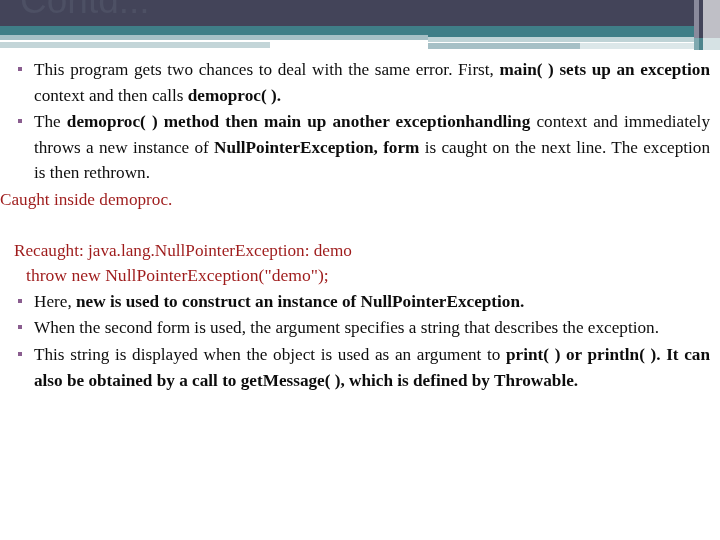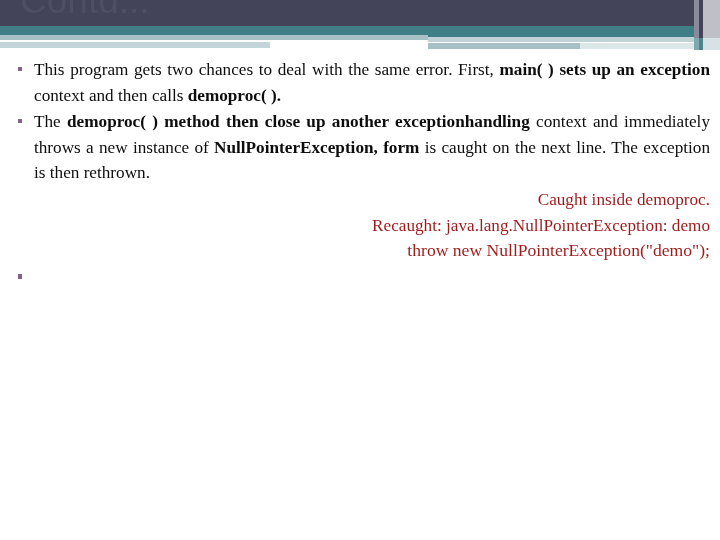--- a/index.html
+++ b/index.html
@@ -153,28 +153,28 @@
     top: 10px;
     width: 4px;
     height: 4px;
     background: #8a5d8f;
   }
   .bullet-text b { font-weight: bold; }
 
   
   .code-line {
     color: #9e1b1b;
-    text-align: right;
+    text-align: left;
     font-size: 17.2px;
     line-height: 25.6px;
     margin: 0;
     padding: 0 10px;
   }
   .code-line.indent-a { padding-left: 0px; }
-  .code-line.indent-b { padding-left: 14px; }
+  .code-line.indent-b { padding-left: 14px; margin-top: 25px; }
   .code-line.throwline {
     padding-left: 26px;
     font-size: 17.6px;
   }
 </style>
 </head>
 <body>
 
 <div class="slide">
 
@@ -194,27 +194,27 @@
     <div class="stripe stripe-1b"></div>
     <div class="stripe stripe-2b"></div>
     <div class="stripe stripe-3b"></div>
 
     <div class="slide-title">Contd...</div>
   </div>
 
   <div class="body">
     <ul class="bullets" id="bullet-list">
         <li class="bullet"><span class="dot"></span><span class="bullet-text"><span>This program gets two chances to deal with the same error. First, </span><b>main( ) sets up an exception</b><span> context and then calls </span><b>demoproc( ).</b></span></li>
-        <li class="bullet"><span class="dot"></span><span class="bullet-text"><span>The </span><b>demoproc( ) method then close up another exceptionhandling</b><span> context and immediately throws a new instance of </span><b>NullPointerException, form</b><span> is caught on the next line. The exception is then rethrown.</span></span></li>
+        <li class="bullet"><span class="dot"></span><span class="bullet-text"><span>The </span><b>demoproc( ) method then main up another exceptionhandling</b><span> context and immediately throws a new instance of </span><b>NullPointerException, form</b><span> is caught on the next line. The exception is then rethrown.</span></span></li>
         <li style="list-style: none;">
           <div class="code-line indent-a">Caught inside demoproc.</div>
           <div class="code-line indent-b">Recaught: java.lang.NullPointerException: demo</div>
         </li>
         <li style="list-style: none;">
           <div class="code-line throwline">throw new NullPointerException("demo");</div>
         </li>
-        <li class="bullet"><span class="dot"></span></li>
-        <li class="bullet"><span class="dot"></span></li>
-        <li class="bullet"><span class="dot"></span></li>
+        <li class="bullet"><span class="dot"></span><span class="bullet-text"><span>Here, </span><b>new is used to construct an instance of NullPointerException.</b></span></li>
+        <li class="bullet"><span class="dot"></span><span class="bullet-text"><span>When the second form is used, the argument specifies a string that describes the exception.</span></span></li>
+        <li class="bullet"><span class="dot"></span><span class="bullet-text"><span>This string is displayed when the object is used as an argument to </span><b>print( ) or println( ). It can also be obtained by a call to getMessage( ), which is defined by Throwable.</b></span></li>
       </ul>
   </div>
 
 </div>
 
 </body></html>

